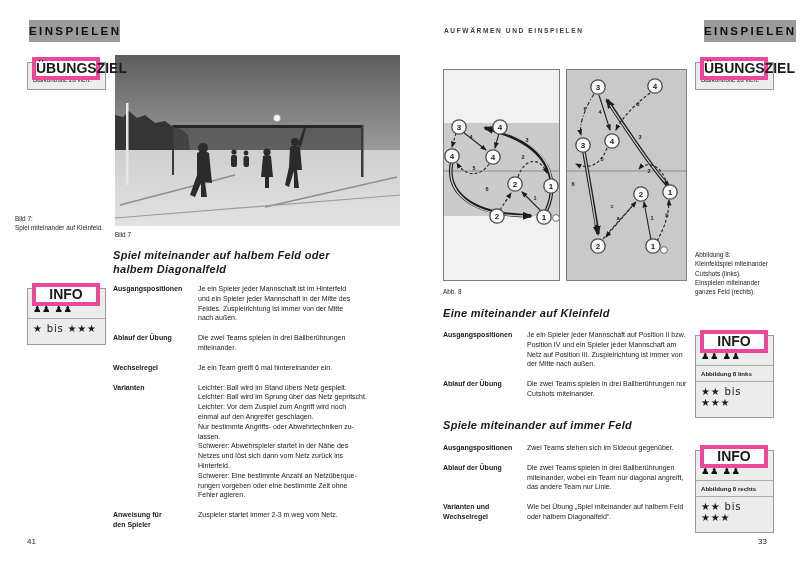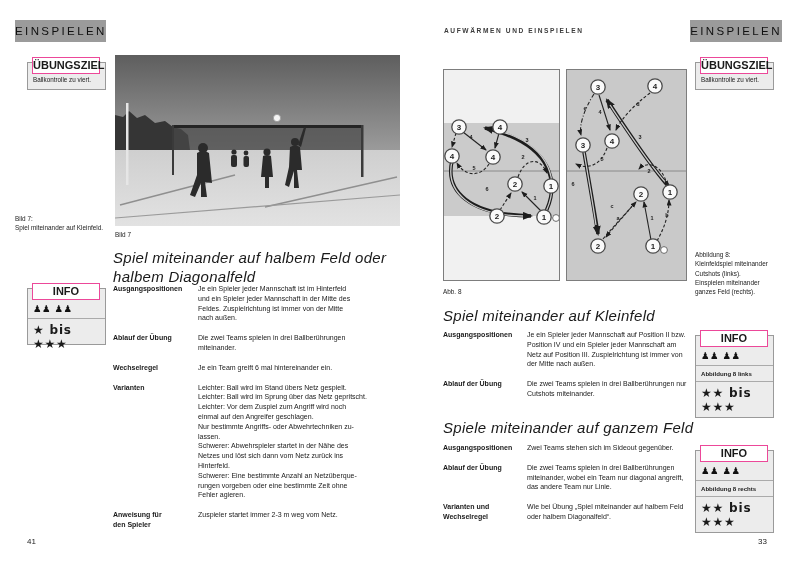--- a/index.html
+++ b/index.html
@@ -1,43 +1,43 @@
 <!DOCTYPE html>
 <html><head>
 <meta charset="utf-8">
 <style>
   html,body{margin:0;padding:0;background:#fff;}
   .spread{position:relative;width:800px;height:573px;background:#fff;overflow:hidden;
           font-family:"Liberation Sans",sans-serif;color:#1a1a1a;}
 
   .header-box{position:absolute;height:22px;background:#9b9b9b;color:#101010;
-              font-weight:normal;font-size:11.5px;letter-spacing:2.4px;text-align:center;
-              line-height:22px;}
+              font-weight:bold;font-size:11.5px;letter-spacing:2.4px;text-align:center;
+              line-height:22px;margin-left:14px;}
 
   .running-header{position:absolute;font-size:6.6px;font-weight:bold;letter-spacing:1.6px;color:#3c3c3c;}
 
   .sidebox{position:absolute;}
   .sb-tab{position:absolute;left:5px;right:6px;top:0;height:15px;background:#fff;
-          border:1px solid #ec4899;font-weight:bold;font-size:11px;line-height:15px;
+          border:4px solid #ec4899;font-weight:bold;font-size:14px;line-height:15px;
           text-align:center;z-index:2;}
   .sb-body{position:absolute;left:0;right:0;top:5px;bottom:0;background:#ececec;
            border:1px solid #9a9a9a;box-sizing:border-box;}
   .uz-text{padding:13px 5px 0 5px;font-size:6.3px;line-height:1.35;}
 
   .ib-inner{padding-top:11px;}
   .ib-row{border-top:1px solid #aaa;padding:4px 5px;}
   .ib-row.first{border-top:none;}
   .ib-icons{font-family:"DejaVu Sans",sans-serif;font-size:9.5px;letter-spacing:0.5px;color:#111;line-height:1;}
   .ib-figref{font-size:6.1px;font-weight:bold;}
-  .ib-stars{font-family:"DejaVu Sans",sans-serif;font-size:12px;font-weight:bold;letter-spacing:0.8px;}
+  .ib-stars{font-family:"DejaVu Sans",sans-serif;font-size:10px;font-weight:normal;letter-spacing:0.8px;}
 
   .photo{position:absolute;left:115px;top:55px;width:285px;height:171px;}
   .caption{position:absolute;font-size:6.4px;line-height:1.45;color:#222;white-space:pre-line;}
 
-  .heading{position:absolute;font-weight:normal;font-style:italic;font-size:15px;
+  .heading{position:absolute;font-weight:bold;font-style:italic;font-size:11px;
            line-height:1.25;letter-spacing:0.3px;white-space:pre-line;}
 
   .dl{position:absolute;}
   .drow{display:flex;margin-bottom:10px;}
   .dlabel{flex:none;font-weight:bold;font-size:7px;line-height:1.4;white-space:pre-line;}
   .dl-left .dlabel{width:85px;}
   .dl-right .dlabel{width:84px;}
   .dtext{flex:1;font-size:7px;line-height:1.4;white-space:pre-line;}
 
   .pagenum{position:absolute;font-size:8px;color:#222;}
@@ -279,37 +279,37 @@
     <rect class="court-border" x="0.5" y="0.5" width="120" height="211"></rect>
   </svg>
 
   <div class="caption" style="left:443px;top:287px;width:60px">Abb. 8</div>
   <div class="caption" style="left:695px;top:250px;width:100px">Abbildung 8:
 Kleinfeldspiel miteinander
 Cutshots (links).
 Einspielen miteinander
 ganzes Feld (rechts).</div>
 
-  <div class="heading" style="left:443px;top:307px;width:260px">Spiel miteinander auf Kleinfeld</div>
+  <div class="heading" style="left:443px;top:307px;width:260px">Eine miteinander auf Kleinfeld</div>
   <div class="dl dl-right" style="left:443px;top:330px;width:255px">
       <div class="drow">
         <div class="dlabel">Ausgangspositionen</div>
         <div class="dtext">Je ein Spieler jeder Mannschaft auf Position II bzw.
 Position IV und ein Spieler jeder Mannschaft am
 Netz auf Position III. Zuspielrichtung ist immer von
 der Mitte nach außen.</div>
       </div>
       <div class="drow">
         <div class="dlabel">Ablauf der Übung</div>
         <div class="dtext">Die zwei Teams spielen in drei Ballberührungen nur
 Cutshots miteinander.</div>
       </div>
     </div>
 
-  <div class="heading" style="left:443px;top:419px;width:260px">Spiele miteinander auf ganzem Feld</div>
+  <div class="heading" style="left:443px;top:419px;width:260px">Spiele miteinander auf immer Feld</div>
   <div class="dl dl-right" style="left:443px;top:443px;width:255px">
       <div class="drow">
         <div class="dlabel">Ausgangspositionen</div>
         <div class="dtext">Zwei Teams stehen sich im Sideout gegenüber.</div>
       </div>
       <div class="drow">
         <div class="dlabel">Ablauf der Übung</div>
         <div class="dtext">Die zwei Teams spielen in drei Ballberührungen
 miteinander, wobei ein Team nur diagonal angreift,
 das andere Team nur Linie.</div>

